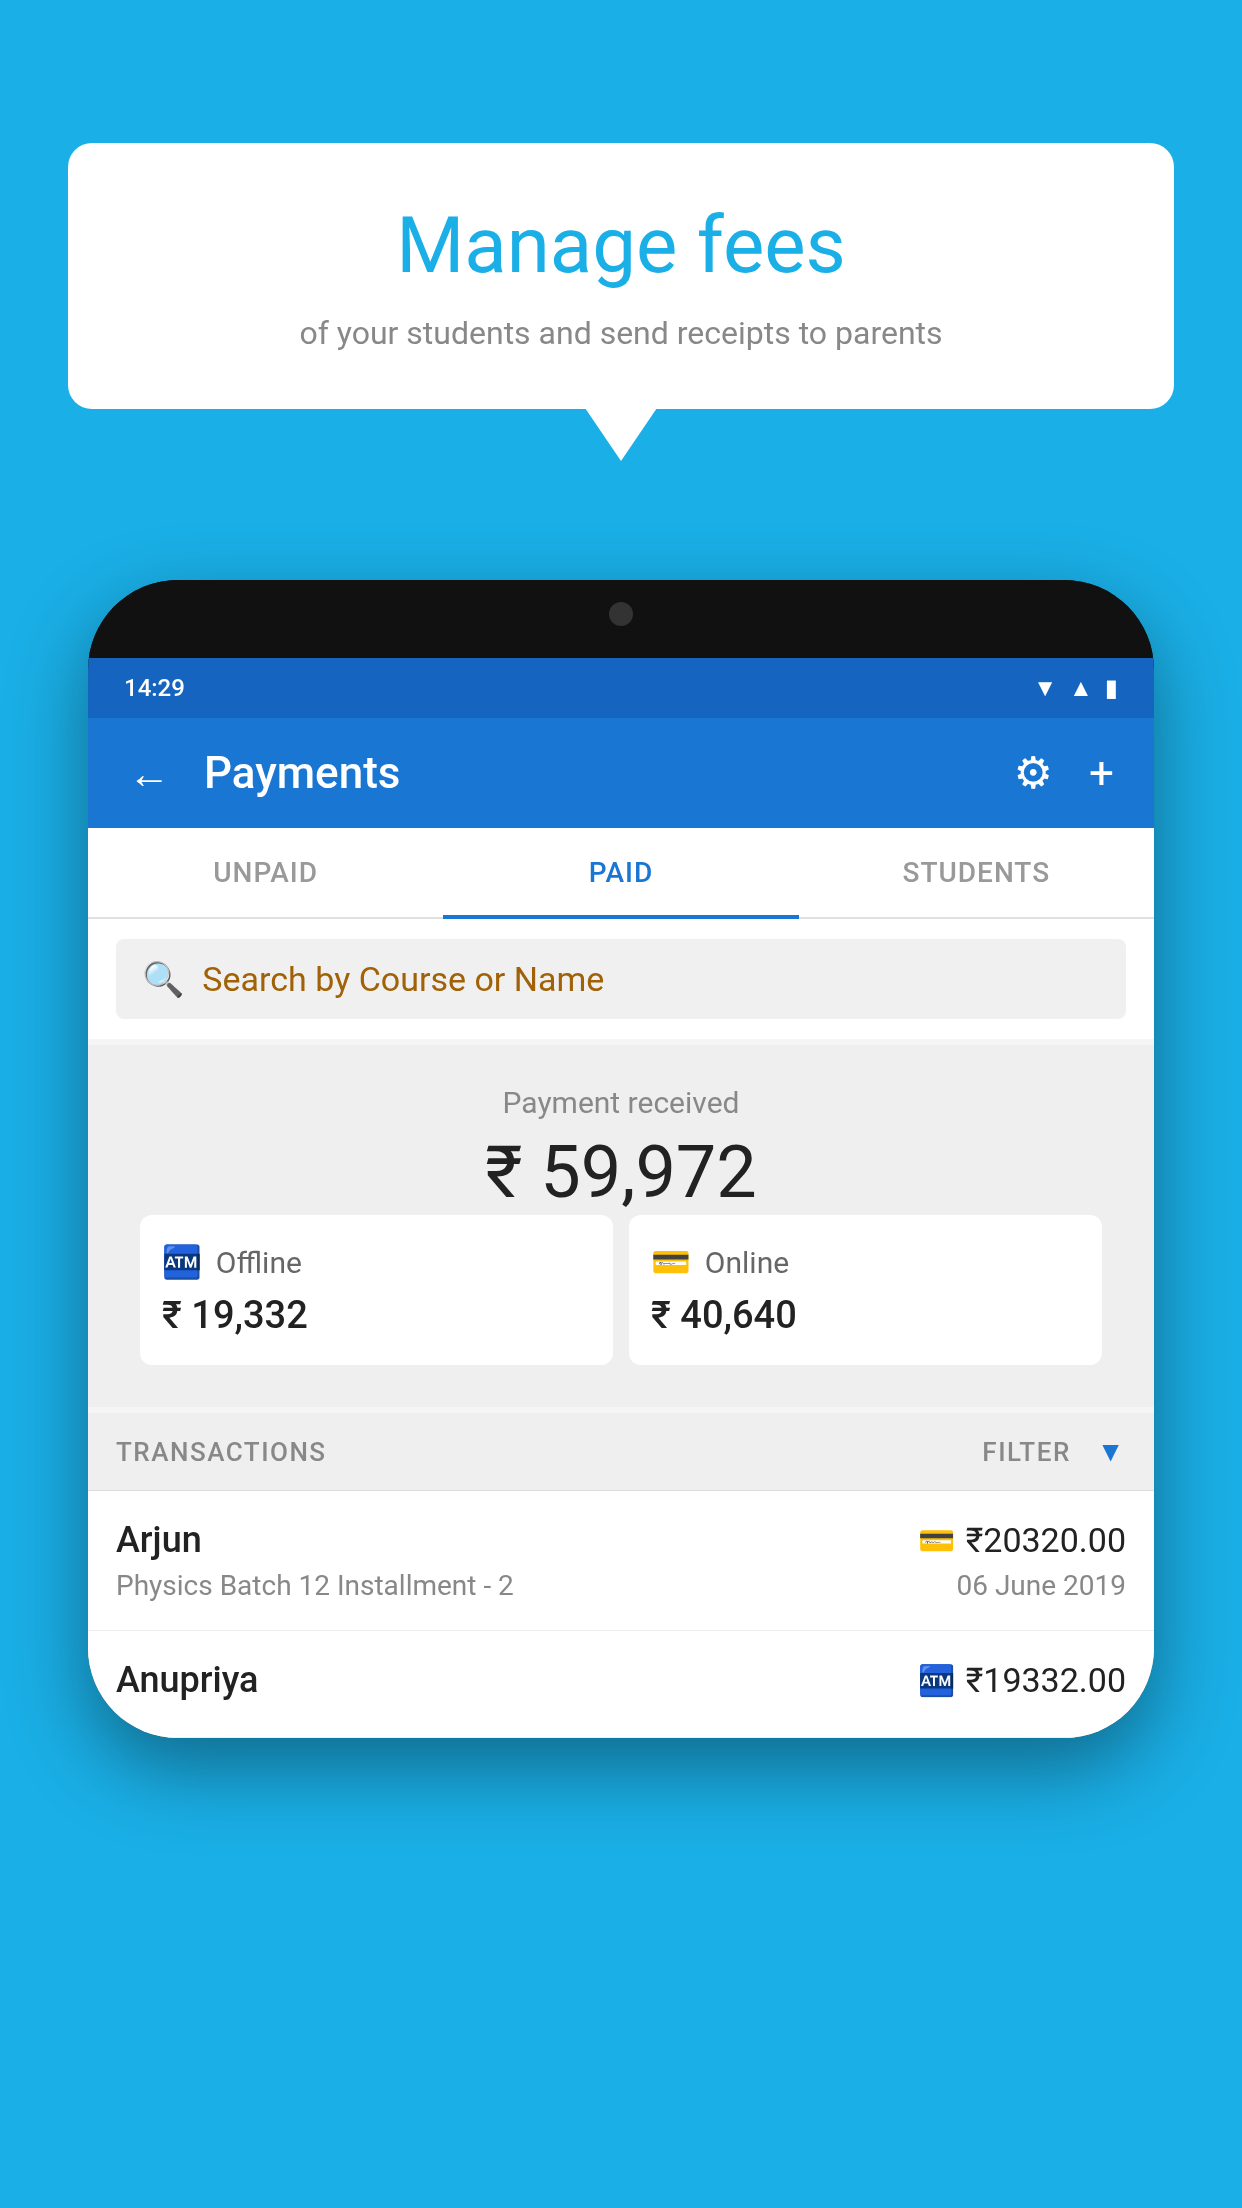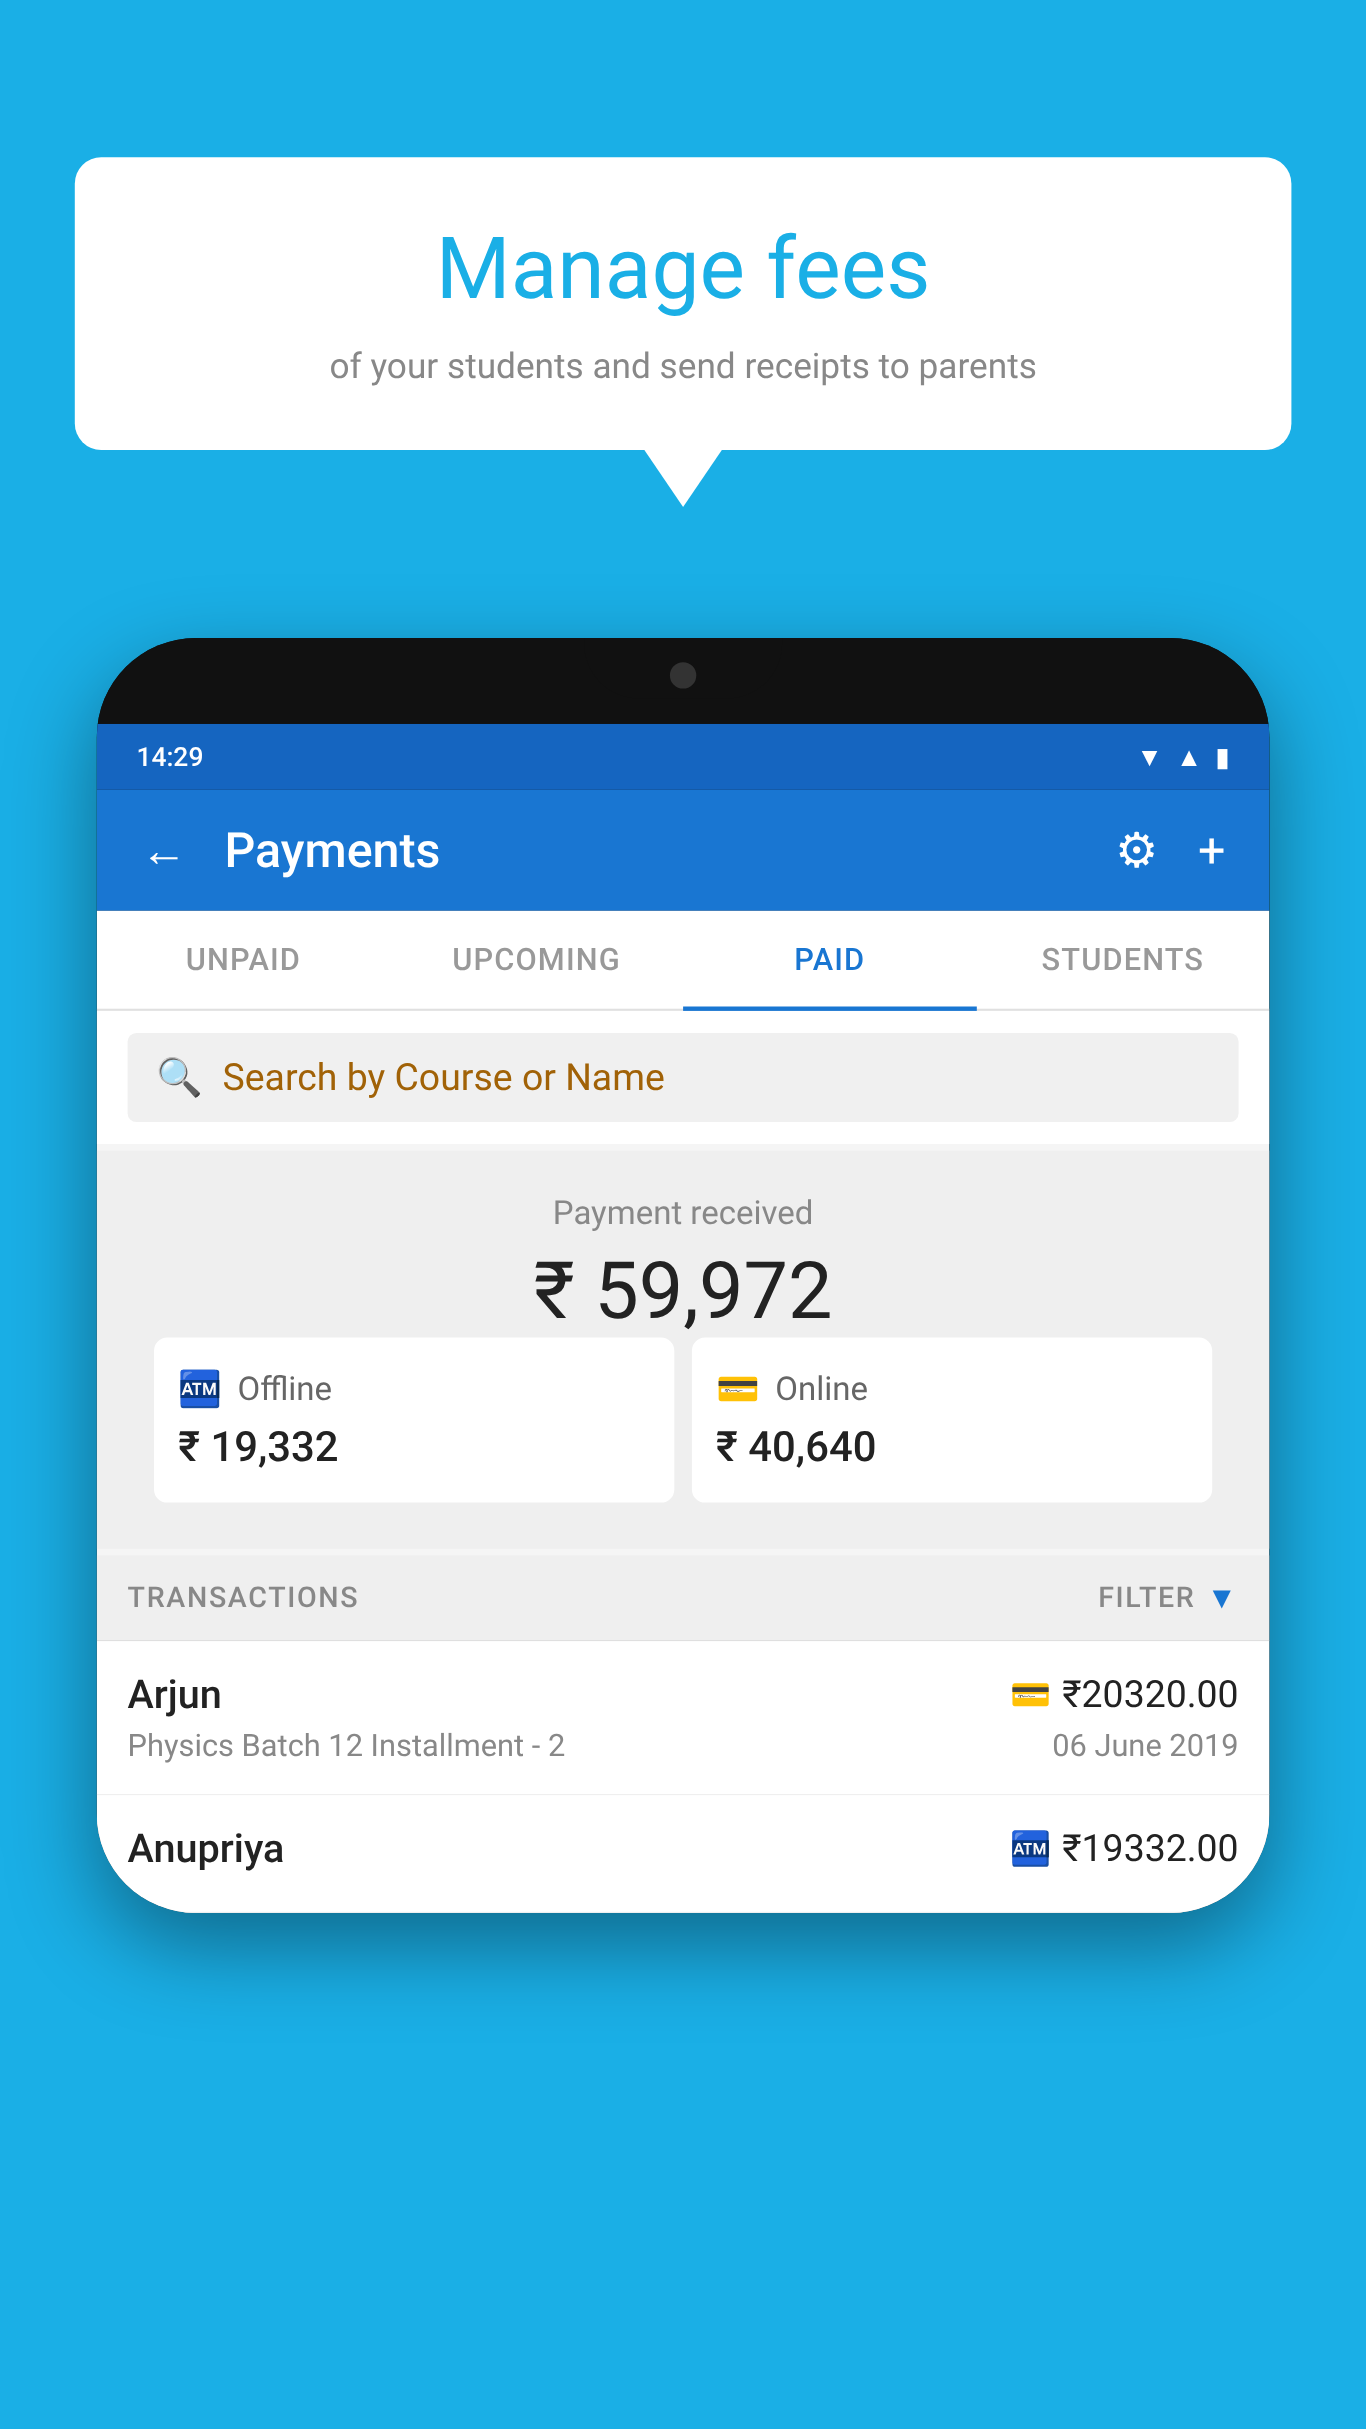--- a/index.html
+++ b/index.html
@@ -296,21 +296,21 @@
     .transactions-label {
       font-size: 26px;
       color: #888;
       letter-spacing: 1.5px;
       font-weight: 500;
     }
 
     .filter-btn {
       display: flex;
       align-items: center;
-      gap: 10px;
+      gap: 26px;
       font-size: 26px;
       color: #888;
       letter-spacing: 1.5px;
       font-weight: 500;
       cursor: pointer;
     }
 
     .filter-triangle {
       color: #1976d2;
       font-size: 28px;
@@ -403,21 +403,20 @@
       <span class="back-arrow">←</span>
       <span class="app-title">Payments</span>
       <div class="app-bar-actions">
         <span class="gear-icon">⚙</span>
         <span class="plus-icon">+</span>
       </div>
     </div>
 
     <div class="tabs">
       <div class="tab">UNPAID</div>
-      <div class="tab">UPCOMING</div>
       <div class="tab active">PAID</div>
       <div class="tab">STUDENTS</div>
     </div>
 
     <div class="phone-content">
 
       <div class="search-container">
         <div class="search-bar">
           <span class="search-icon-svg">🔍</span>
           <span class="search-placeholder">Search by Course or Name</span>

